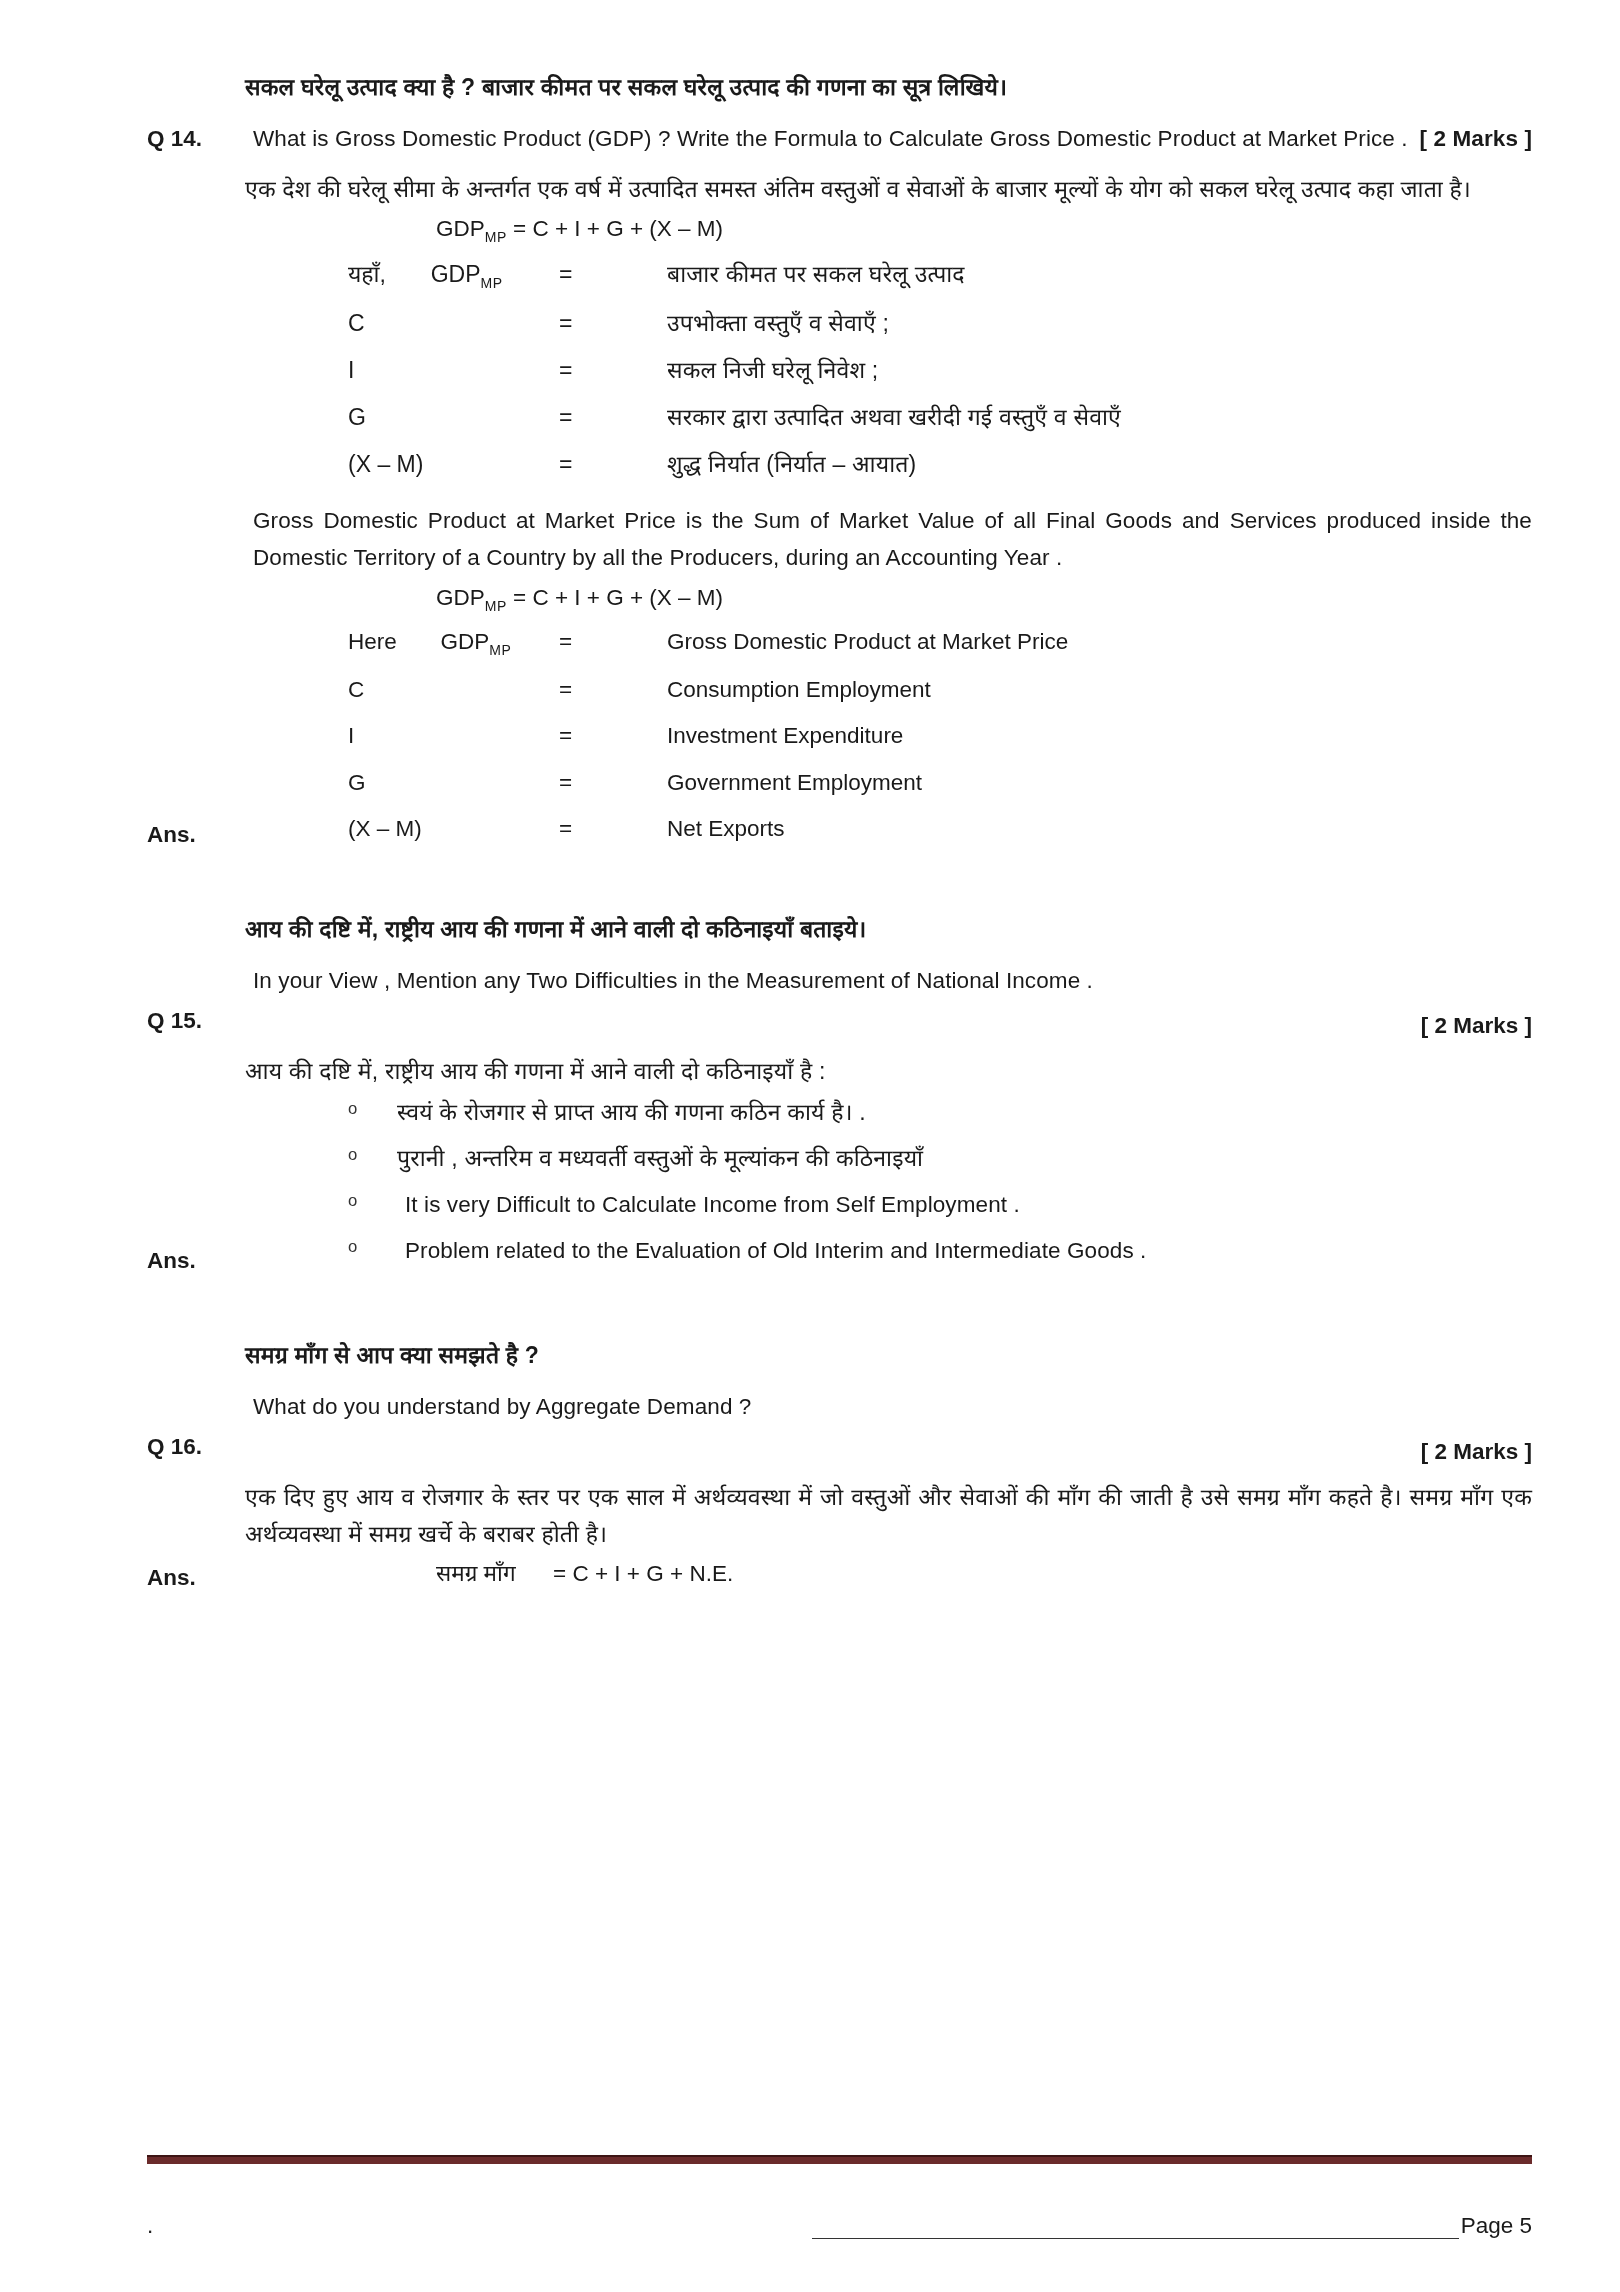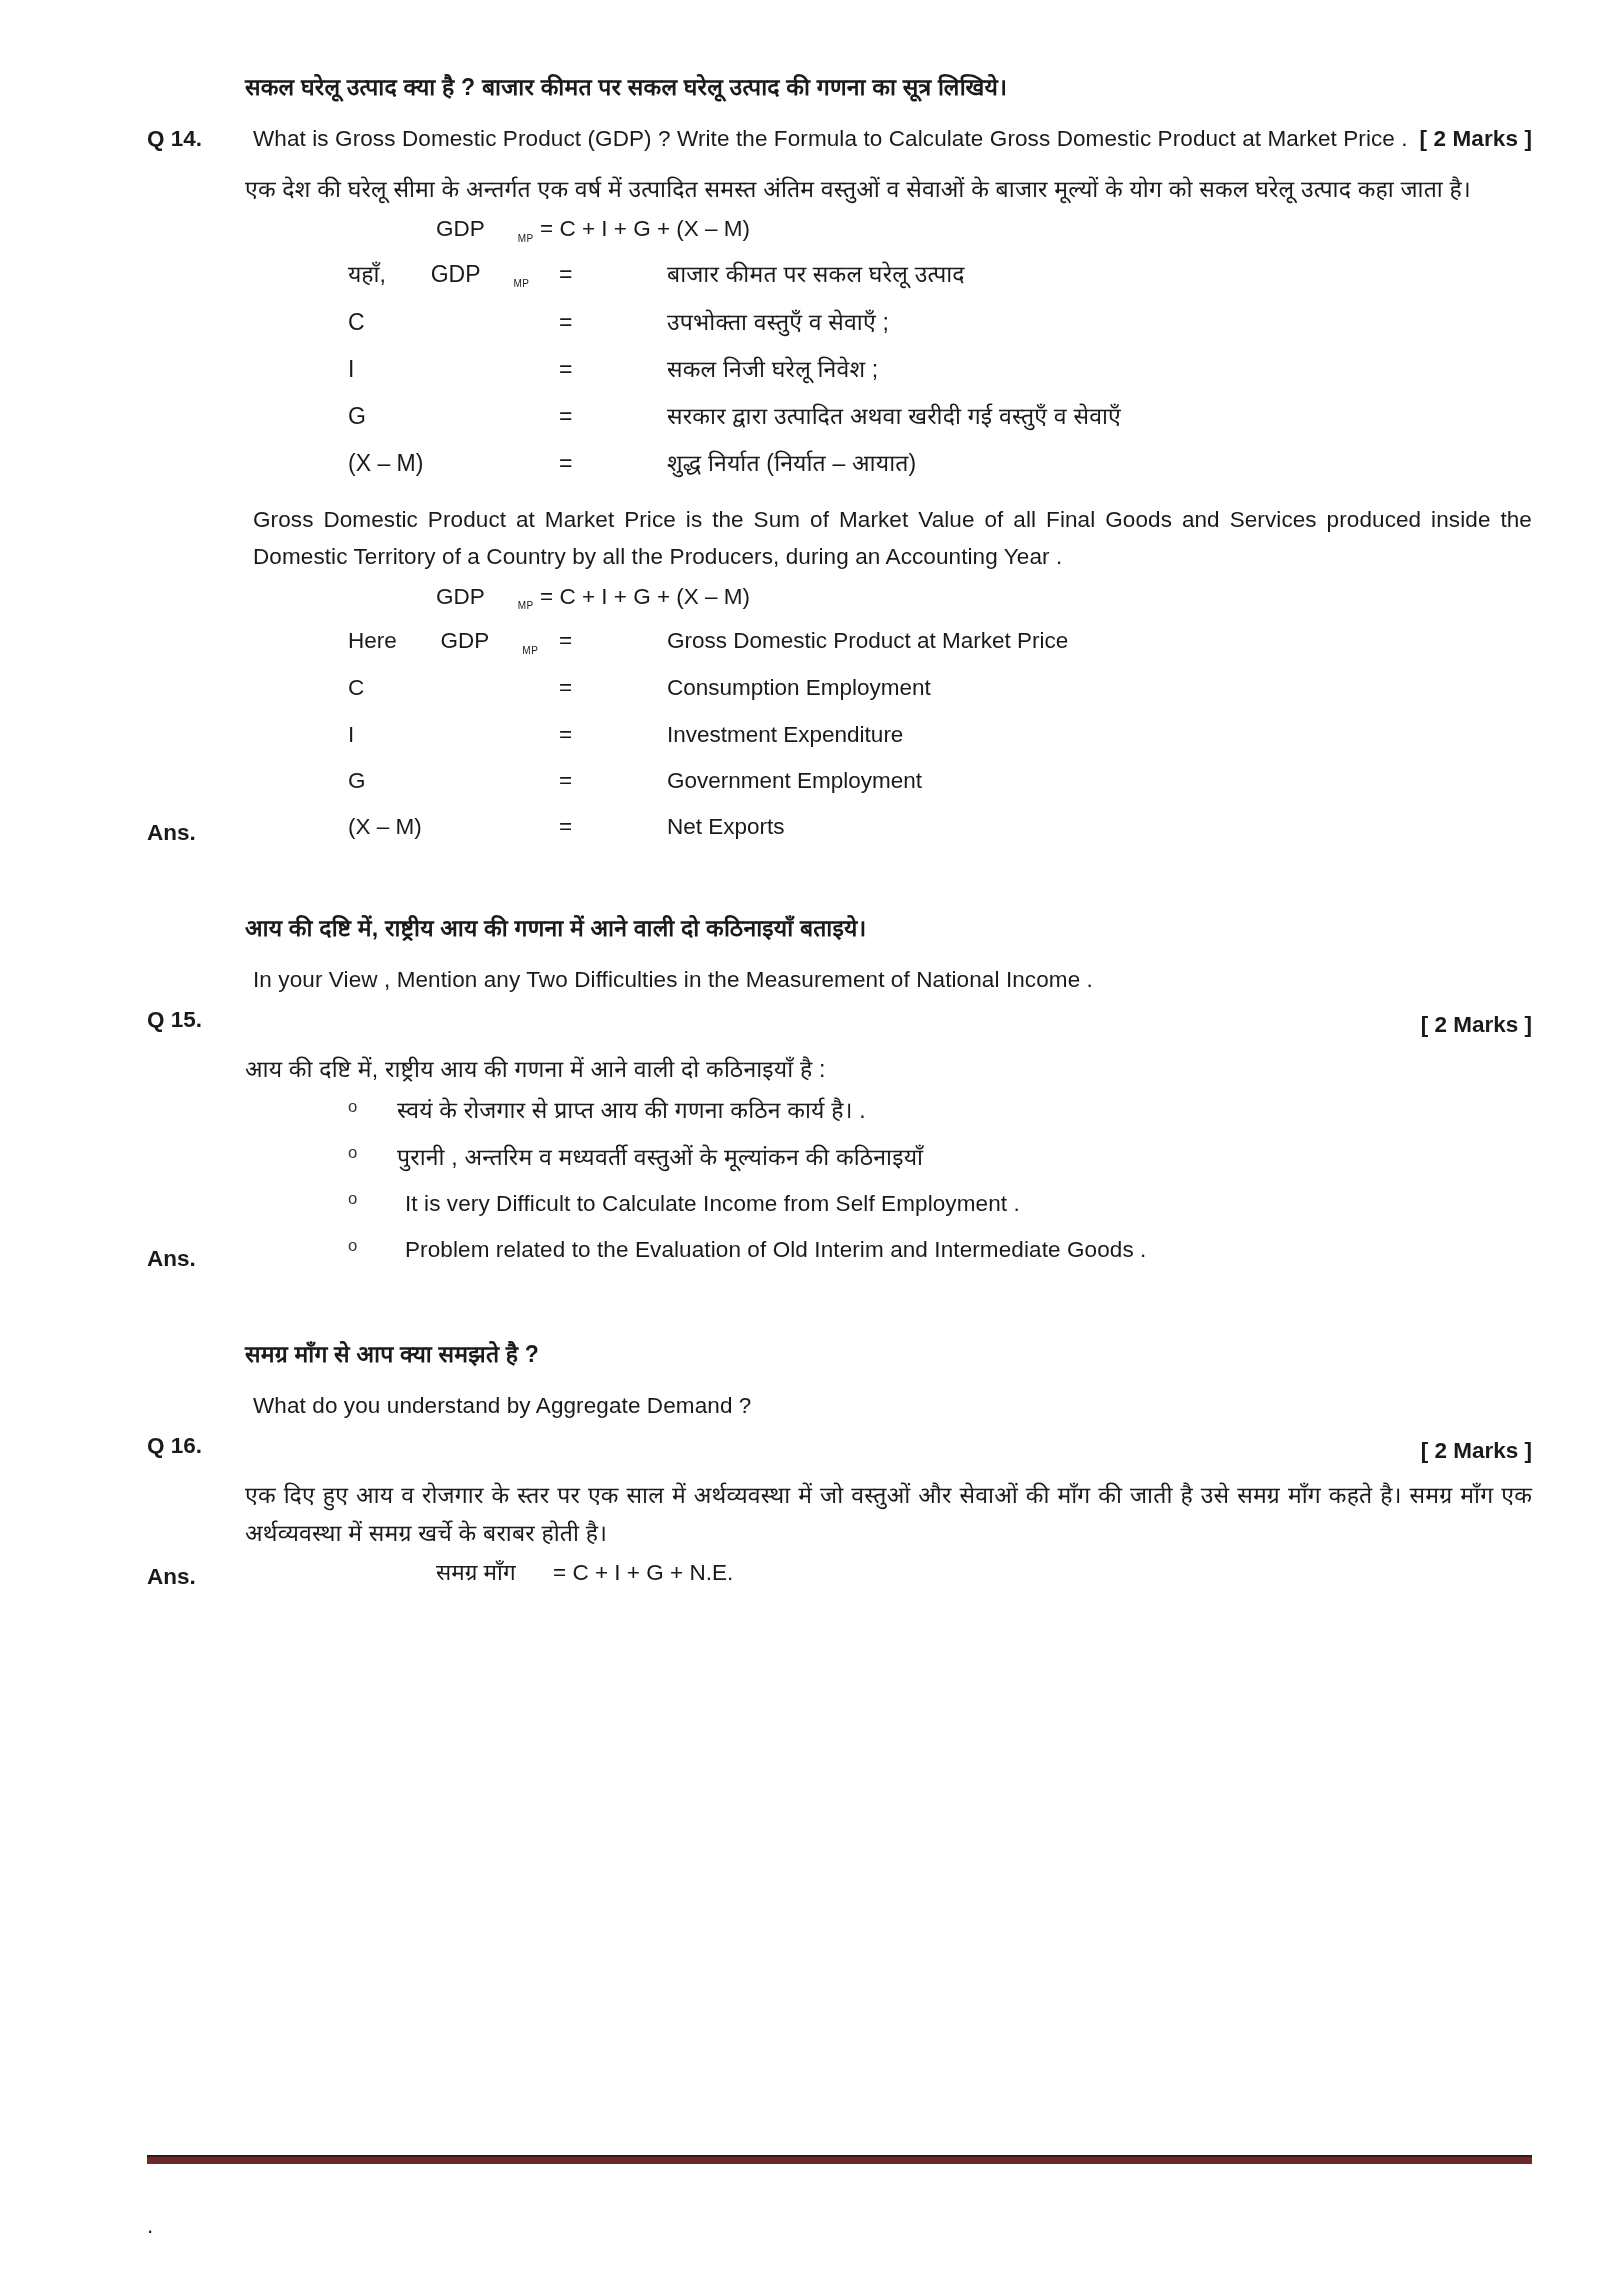--- a/index.html
+++ b/index.html
@@ -69,24 +69,23 @@
   .justify {
     text-align: justify;
     text-align-last: left;
   }
   .formula {
     font-size: 22.5px;
     line-height: 1.9;
     padding-left: 191px;
   }
   .sub {
-    font-size: 10px;
+    font-size: 14px;
     vertical-align: sub;
     letter-spacing: 0.5px;
-    margin-left: 33px;
   }
   .deftable {
     width: 100%;
     border-collapse: collapse;
     font-size: 22.5px;
   }
   .deftable td {
     padding: 6.9px 0;
     vertical-align: top;
     line-height: 1.45;
@@ -329,16 +328,20 @@
           <span>=  C + I + G + N.E.</span>
         </div>
       </div>
     </div>
   </div>
 
   <div class="footer-rule"></div>
 
   <div class="footer">
     <div class="dot">.</div>
+    <div class="pageno">
+      <div class="pageline"></div>
+      <span>Page 5</span>
+    </div>
   </div>
 
 </div>
 
 
 </body></html>

